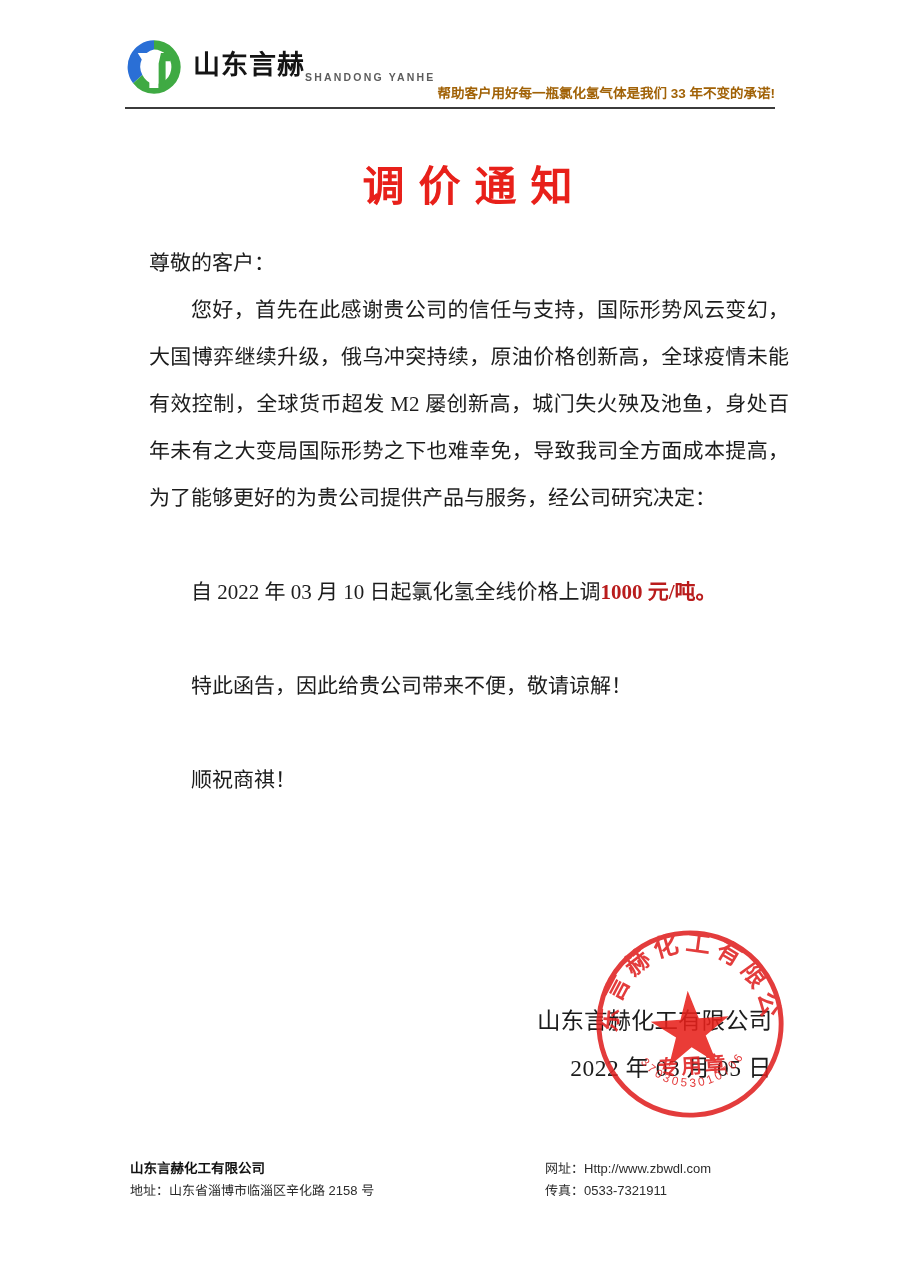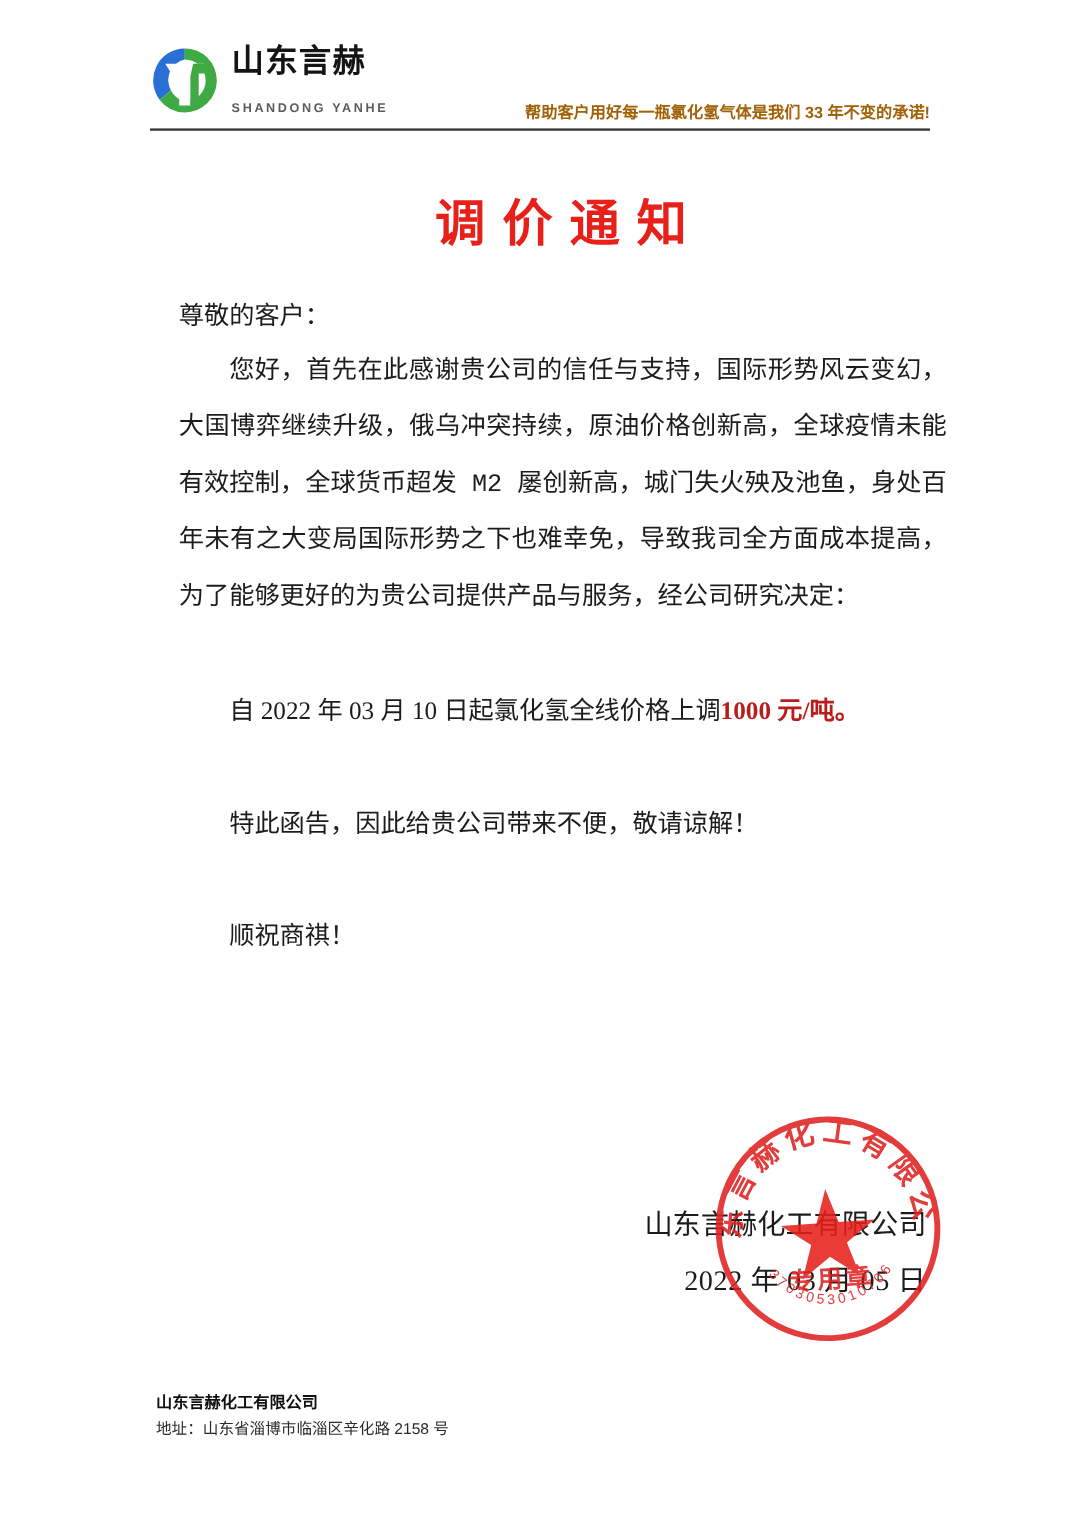--- a/index.html
+++ b/index.html
@@ -39,21 +39,21 @@
     gap: 10px;
   }
   .logo-mark {
     width: 58px;
     height: 58px;
     position: relative;
     flex: 0 0 auto;
   }
   .logo-words {
     display: flex;
-    flex-direction: column;
+    flex-direction: row;
     justify-content: space-between;
     line-height: 1;
   }
   .logo-cn {
     font-family: "Liberation Sans", "DejaVu Sans", sans-serif;
     font-weight: bold;
     font-size: 27px;
     letter-spacing: 1px;
     color: #141414;
   }
@@ -109,21 +109,20 @@
     font-size: 21px;
     line-height: 47px;
     color: #1c1c1c;
     text-align: justify;
     text-justify: inter-ideograph;
   }
   .salutation { margin: 0; }
   .para {
     margin: 0;
     text-indent: 2em;
-    font-family: Liberation Mono, monospace;
   }
   .spacer-line { height: 47px; }
 
   .notice-line {
     margin: 0;
     text-indent: 2em;
   }
   .price-red {
     color: #b91c1c;
     font-weight: bold;
@@ -242,15 +241,19 @@
       <text x="100" y="150" text-anchor="middle" font-family="'Liberation Serif', serif" font-size="21" font-weight="bold" fill="#e02020" letter-spacing="3">专用章</text>
       <polygon fill="#e8201a" points="100,66 109.4,94.9 139.8,94.9 115.2,112.8 124.6,141.7 100,123.8 75.4,141.7 84.8,112.8 60.2,94.9 90.6,94.9"></polygon>
     </svg>
   </div>
 
   <div class="footer">
     <div class="footer-col">
       <div class="footer-strong">山东言赫化工有限公司</div>
       <div>地址：山东省淄博市临淄区辛化路 2158 号</div>
     </div>
+    <div class="footer-col footer-right">
+      <div>网址：Http://www.zbwdl.com</div>
+      <div>传真：0533-7321911</div>
+    </div>
   </div>
 
 </div>
 
 </body></html>

